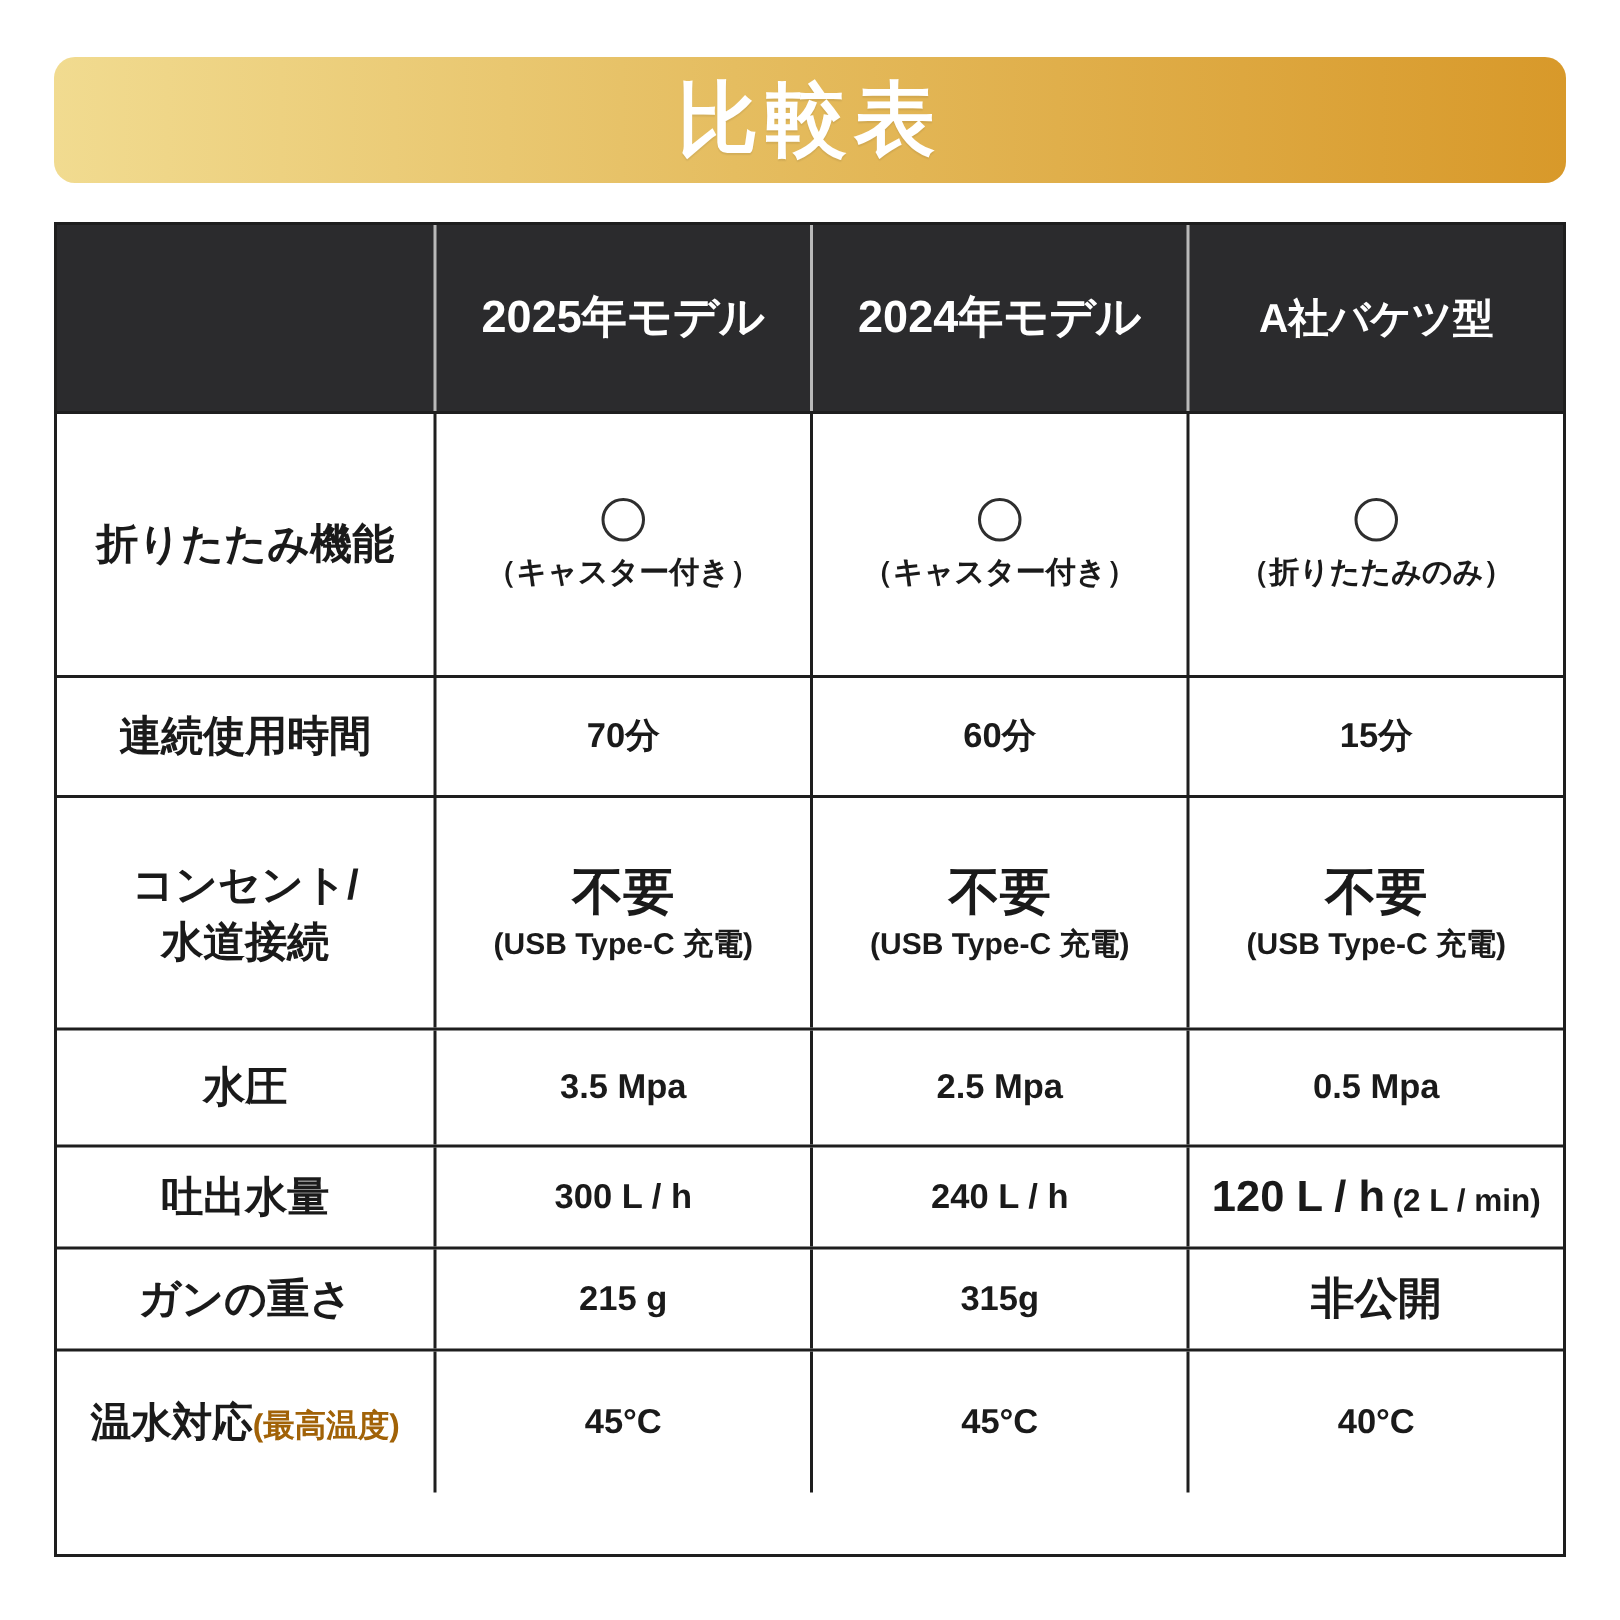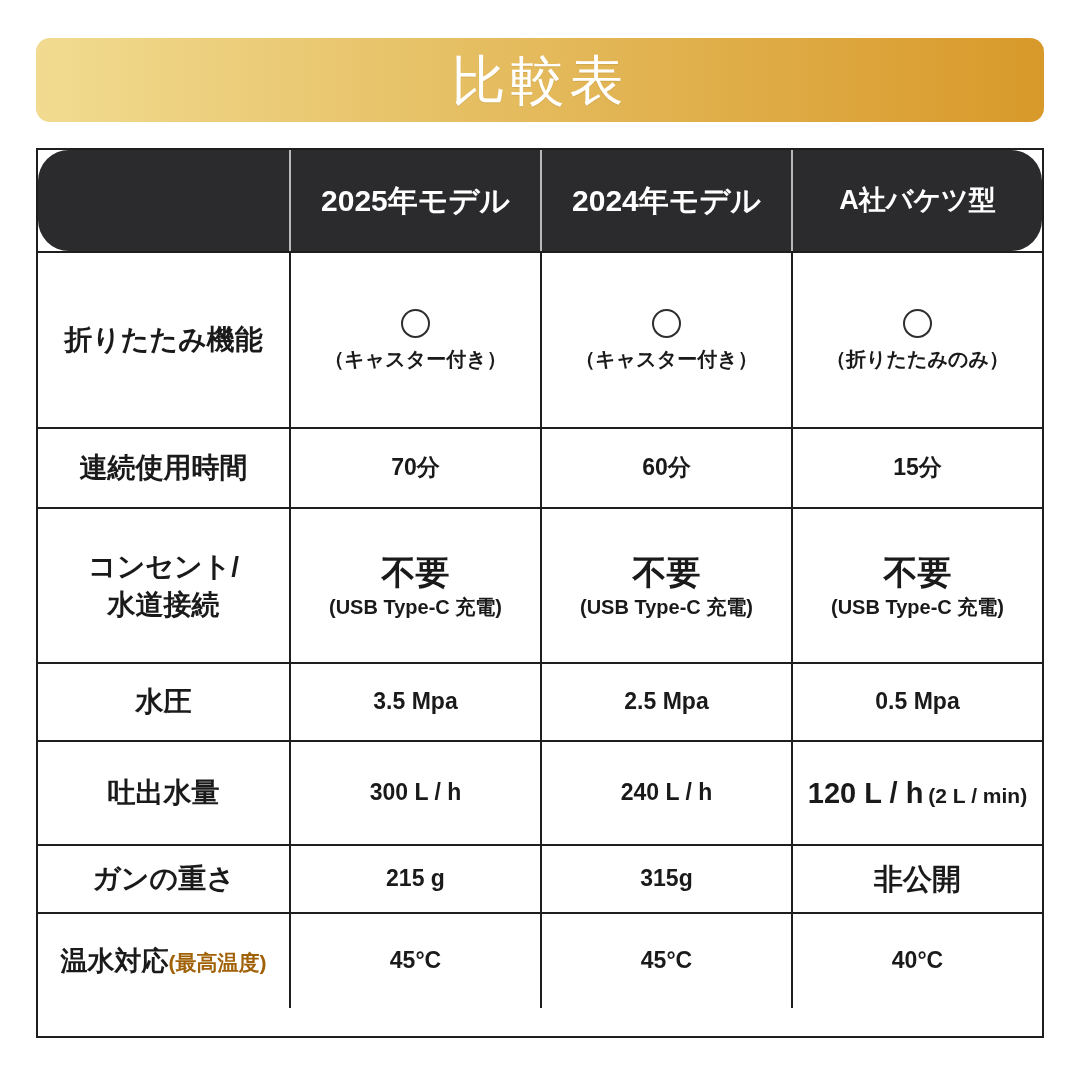--- a/index.html
+++ b/index.html
@@ -25,21 +25,21 @@
     border-radius: 14px;
     background: linear-gradient(90deg, #F1DB90 0%, #E5BD60 45%, #D8992A 100%);
     display: flex;
     align-items: center;
     justify-content: center;
     box-sizing: border-box;
   }
   .banner-title {
     color: #ffffff;
     font-size: 54px;
-    font-weight: 400;
+    font-weight: 700;
     letter-spacing: 5px;
     line-height: 1;
     text-shadow: 0 1px 1px rgba(0,0,0,0.08);
   }
   
   .tableframe {
     position: absolute;
     left: 36px;
     top: 148px;
     width: 1008px;
@@ -49,26 +49,26 @@
     background: #ffffff;
     display: flex;
     flex-direction: column;
   }
   .trow {
     display: flex;
     box-sizing: border-box;
     flex: 0 0 auto;
   }
   .trow.body { border-top: 2px solid #1E1E1E; }
-  .rh { height: 101px; background: #2B2B2D; border-radius: 31px; }
+  .rh { height: 124px; background: #2B2B2D; }
   .r1 { height: 176px; }
   .r2 { height: 80px; }
   .r3 { height: 155px; }
   .r4 { height: 78px; }
-  .r5 { height: 104px; }
+  .r5 { height: 68px; }
   .r6 { height: 68px; }
   .r7 { height: 96px; }
   .cell {
     flex: 0 0 25%;
     box-sizing: border-box;
     display: flex;
     flex-direction: column;
     align-items: center;
     justify-content: center;
     text-align: center;

